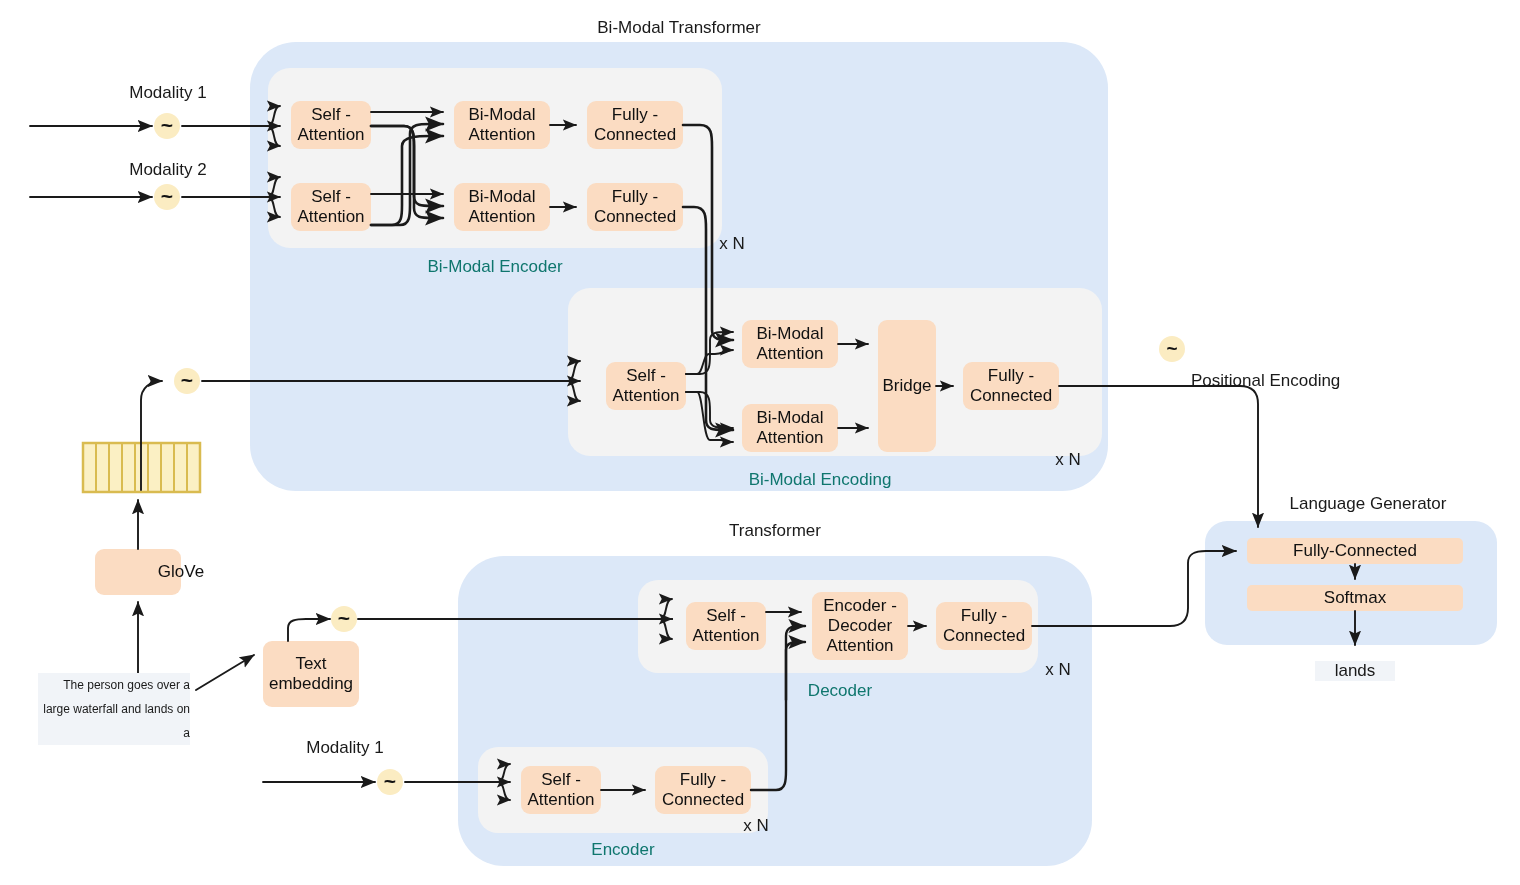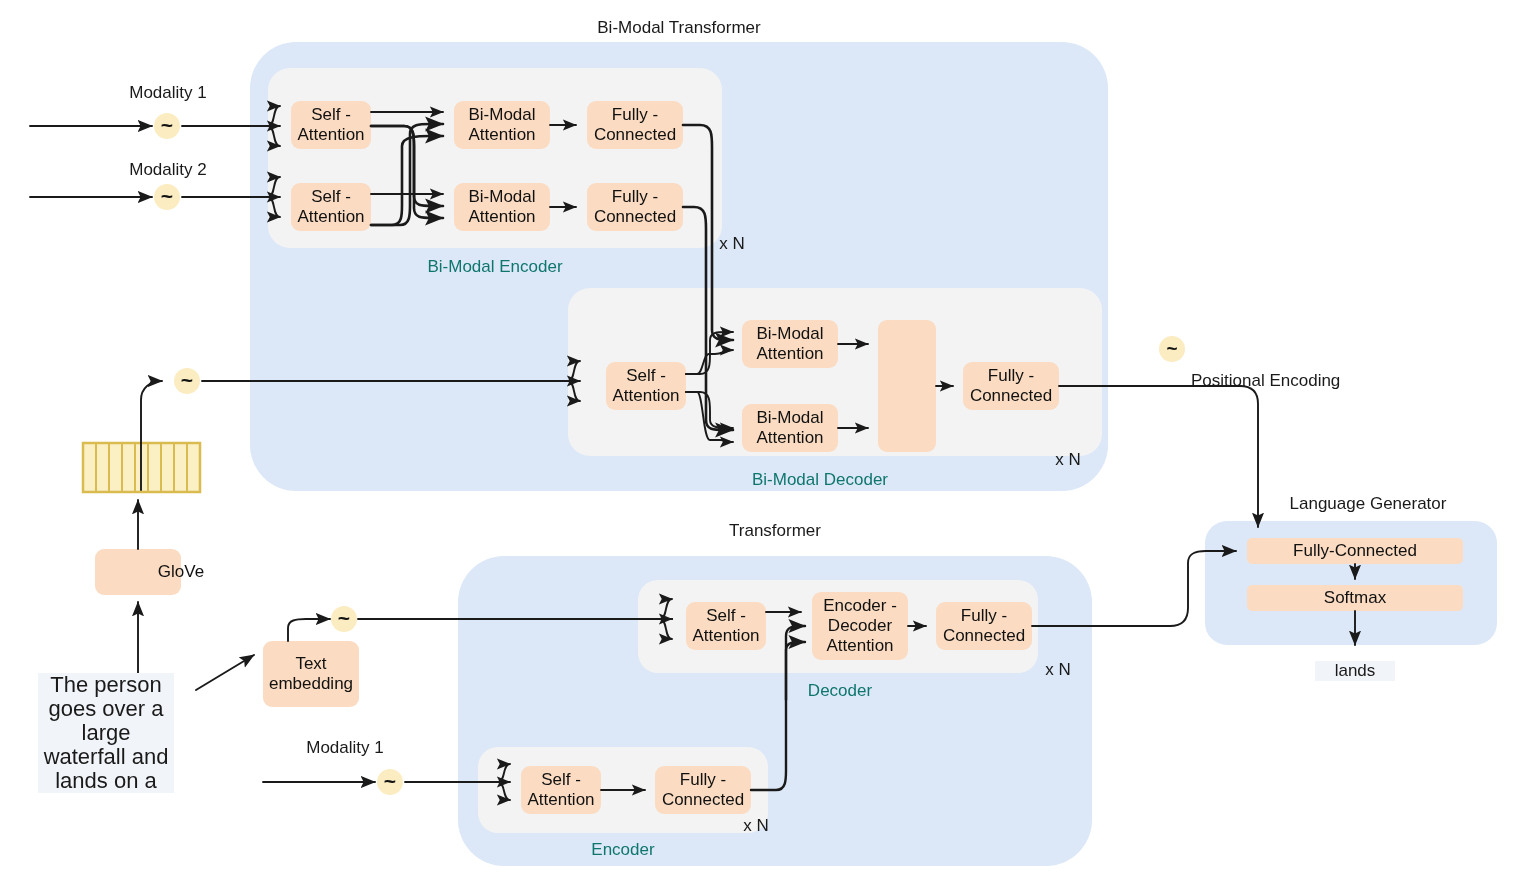--- a/index.html
+++ b/index.html
@@ -171,36 +171,36 @@
       <path d="M1032,626 L1170,626 C1182,626 1188,620 1188,608 L1188,563 C1188,553 1196,551 1206,551 L1236,551" marker-end="url(#ah)"></path>
 
       <path d="M1355,564 L1355,579" marker-end="url(#ah)"></path>
       <path d="M1355,611 L1355,645" marker-end="url(#ah)"></path>
     </g>
   </svg>
 
   <div class="lbl" style="left:579px;top:18px;width:200px;">Bi-Modal Transformer</div>
   <div class="lbl grey" style="left:395px;top:257px;width:200px;">Bi-Modal Encoder</div>
   <div class="lbl" style="left:702px;top:234px;width:60px;">x N</div>
-  <div class="lbl grey" style="left:735px;top:470px;width:170px;">Bi-Modal Decoder</div>
+  <div class="lbl grey" style="left:735px;top:470px;width:170px;">Bi-Modal Encoding</div>
   <div class="lbl" style="left:1038px;top:450px;width:60px;">x N</div>
 
   <div class="lbl" style="left:700px;top:521px;width:150px;">Transformer</div>
   <div class="lbl grey" style="left:785px;top:681px;width:110px;">Decoder</div>
   <div class="lbl" style="left:1028px;top:660px;width:60px;">x N</div>
   <div class="lbl grey" style="left:568px;top:840px;width:110px;">Encoder</div>
   <div class="lbl" style="left:726px;top:816px;width:60px;">x N</div>
 
   <div class="lbl" style="left:1268px;top:494px;width:200px;">Language Generator</div>
 
   <div class="lbl" style="left:88px;top:83px;width:160px;">Modality 1</div>
   <div class="lbl" style="left:88px;top:160px;width:160px;">Modality 2</div>
   <div class="lbl" style="left:265px;top:738px;width:160px;">Modality 1</div>
 
-  <div class="lbl hl" style="left:38px;top:673px;width:136px;line-height:24px;font-size:22px;">The person goes over a large waterfall and lands on a</div>
+  <div class="lbl hl" style="left:38px;top:673px;width:152px;line-height:24px;font-size:12px;text-align:right;">The person goes over a large waterfall and lands on a</div>
 
   <div class="lbl" style="left:1191px;top:338px;width:240px;text-align:left;margin-top:33px;">Positional Encoding</div>
 
   <div class="lbl hl" style="left:1315px;top:661px;width:80px;">lands</div>
 
   <div class="boxtxt" style="left:291px;top:101px;width:80px;height:48px;white-space:pre-line;">Self -
 Attention</div>
   <div class="boxtxt" style="left:291px;top:183px;width:80px;height:48px;white-space:pre-line;">Self -
 Attention</div>
   <div class="boxtxt" style="left:454px;top:101px;width:96px;height:48px;white-space:pre-line;">Bi-Modal
@@ -211,20 +211,21 @@
 Connected</div>
   <div class="boxtxt" style="left:587px;top:183px;width:96px;height:48px;white-space:pre-line;">Fully -
 Connected</div>
 
   <div class="boxtxt" style="left:606px;top:362px;width:80px;height:48px;white-space:pre-line;">Self -
 Attention</div>
   <div class="boxtxt" style="left:742px;top:320px;width:96px;height:48px;white-space:pre-line;">Bi-Modal
 Attention</div>
   <div class="boxtxt" style="left:742px;top:404px;width:96px;height:48px;white-space:pre-line;">Bi-Modal
 Attention</div>
+  <div class="boxtxt" style="left:878px;top:320px;width:58px;height:132px;">Bridge</div>
   <div class="boxtxt" style="left:963px;top:362px;width:96px;height:48px;white-space:pre-line;">Fully -
 Connected</div>
 
   <div class="boxtxt" style="left:95px;top:549px;width:86px;height:46px;margin-left:43px;">GloVe</div>
   <div class="boxtxt" style="left:263px;top:641px;width:96px;height:66px;white-space:pre-line;">Text
 embedding</div>
 
   <div class="boxtxt" style="left:686px;top:602px;width:80px;height:48px;white-space:pre-line;">Self -
 Attention</div>
   <div class="boxtxt" style="left:812px;top:592px;width:96px;height:68px;white-space:pre-line;">Encoder -

